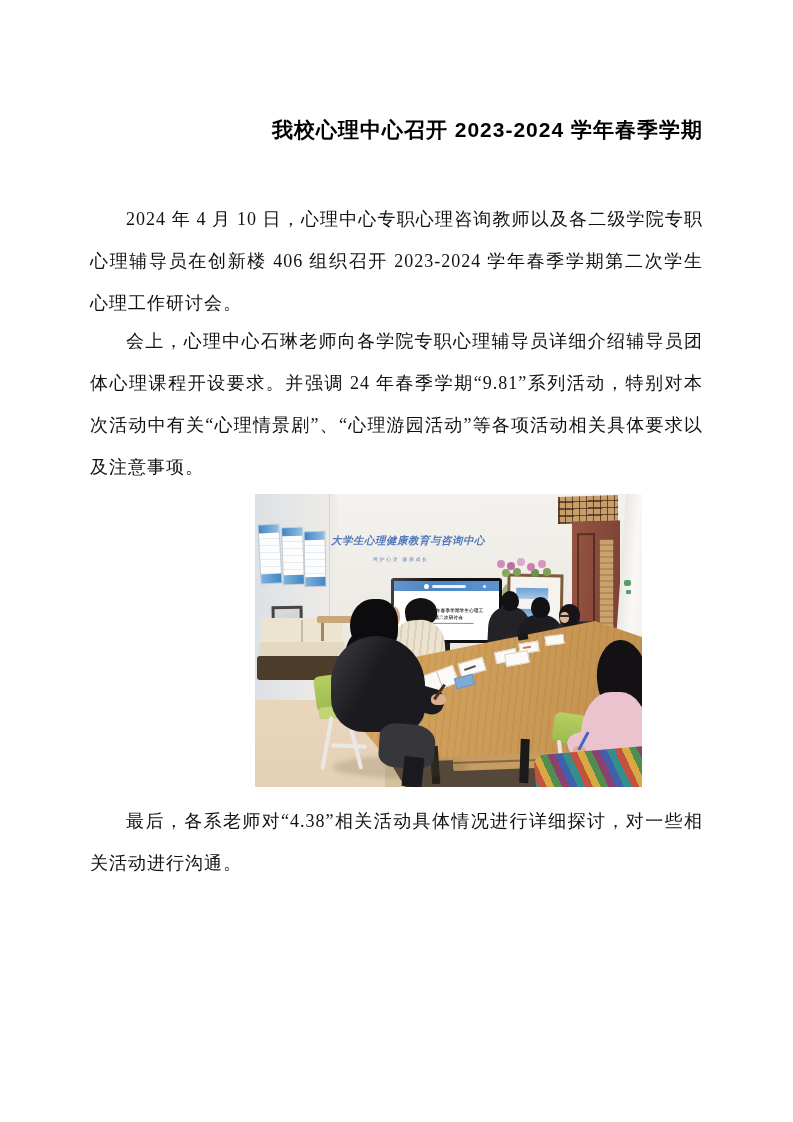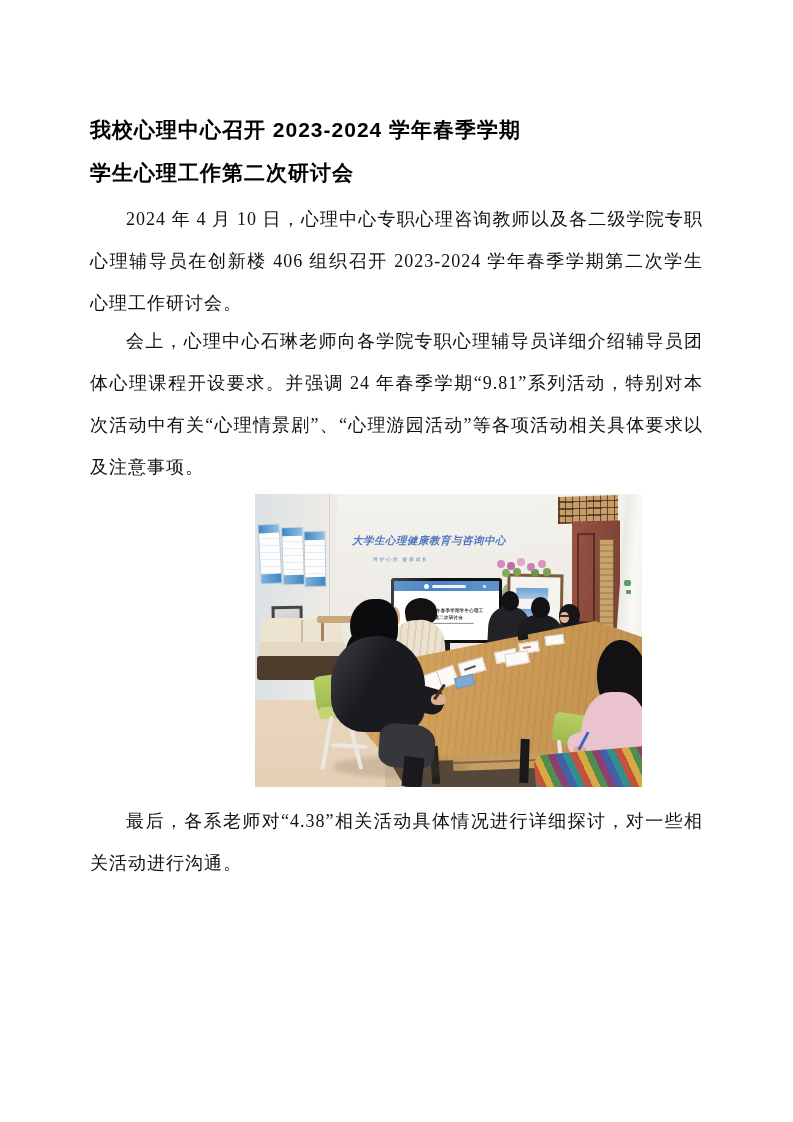--- a/index.html
+++ b/index.html
@@ -1,21 +1,21 @@
 <!DOCTYPE html>
 <html lang="zh"><head>
 <meta charset="utf-8">
 <style>
   html,body{margin:0;padding:0;}
   body{width:793px;height:1122px;background:#ffffff;position:relative;overflow:hidden;
        font-family:"Liberation Serif","DejaVu Serif",serif;}
   .abs{position:absolute;}
 
   
-  .doc-title{position:absolute;top:94px;left:90px;width:613px;text-align:left;
+  .doc-title{position:absolute;top:94px;left:90px;width:613px;text-align:right;
     font-family:"Liberation Sans","DejaVu Sans",sans-serif;font-weight:700;
     font-size:21px;line-height:43px;color:#000;letter-spacing:1px;}
   .para{position:absolute;left:90px;width:613px;font-size:18px;line-height:42px;
     color:#111;text-align:justify;text-indent:2em;letter-spacing:1px;}
   #para1{top:180px;}
   #para2{top:302px;}
   #para3{top:782px;}
 
   
   .photo{position:absolute;left:215px;top:478px;width:387px;height:293px;overflow:hidden;
@@ -36,21 +36,21 @@
     background:linear-gradient(90deg,#7ab2e0,#3f86c8);}
   #poster1{left:4px;top:30px;height:58px;transform:rotate(-3deg);}
   #poster2{left:27px;top:33px;height:56px;transform:rotate(-2deg);}
   #poster3{left:49px;top:37px;height:54px;transform:rotate(-1deg);}
 
   .ph-mirror{left:17px;top:112px;width:25px;height:52px;border:3px solid #454543;
     background:linear-gradient(160deg,#dadedd,#b2b6b5);transform:rotate(-1deg);}
 
   .ph-walltext{left:76px;top:40px;width:196px;height:15px;color:#3f6dbf;
     font-family:Liberation Serif, serif;font-style:italic;font-weight:700;font-size:10.5px;
-    letter-spacing:.5px;white-space:nowrap;filter:blur(.5px);opacity:.9;text-align:center;}
+    letter-spacing:.5px;white-space:nowrap;filter:blur(.5px);opacity:.9;}
   .ph-wallsub{left:118px;top:57px;width:120px;height:8px;overflow:visible;}
   .ph-wallsub span{display:inline-block;transform:scale(.55);transform-origin:left top;
     font-size:9px;color:#5c83c4;letter-spacing:3px;white-space:nowrap;filter:blur(.4px);}
 
   .ph-lattice{left:303px;top:2px;width:60px;height:27px;background:#c89e66;transform:skewY(-2deg);
     background-image:repeating-linear-gradient(90deg,rgba(70,40,22,.75) 0 1.5px,transparent 1.5px 7px),
                      repeating-linear-gradient(0deg,rgba(70,40,22,.75) 0 1.5px,transparent 1.5px 7px);}
   .ph-door{left:317px;top:27px;width:48px;height:200px;transform:skewY(-1deg);
     background:linear-gradient(95deg,#9a5342,#7a3e2f);}
   .ph-door::before{content:"";position:absolute;left:5px;top:12px;width:14px;height:86px;
@@ -190,21 +190,20 @@
 
   .ph-scarf{left:280px;top:256px;width:128px;height:44px;border-radius:10px;transform:rotate(-5deg);
     background:repeating-linear-gradient(70deg,#2f8f8f 0 7px,#c8503c 7px 14px,#d9a93e 14px 21px,
       #4d8f4d 21px 28px,#8f3f6f 28px 35px,#3f5faf 35px 42px);}
 </style>
 </head>
 <body>
 
 <h1 class="doc-title">
   <span style="display:block">我校心理中心召开 2023-2024 学年春季学期</span>
-  <span style="display:block">学生心理工作第二次研讨会</span>
 </h1>
 
 <p class="para" id="para1">2024 年 4 月 10 日，心理中心专职心理咨询教师以及各二级学院专职心理辅导员在创新楼 406 组织召开 2023-2024 学年春季学期第二次学生心理工作研讨会。</p>
 <p class="para" id="para2">会上，心理中心石琳老师向各学院专职心理辅导员详细介绍辅导员团体心理课程开设要求。并强调 24 年春季学期“9.81”系列活动，特别对本次活动中有关“心理情景剧”、“心理游园活动”等各项活动相关具体要求以及注意事项。</p>
 <p class="para" id="para3">最后，各系老师对“4.38”相关活动具体情况进行详细探讨，对一些相关活动进行沟通。</p>
 
 <figure class="photo">
   <div class="abs ph-wall"></div>
   <div class="abs ph-leftwall"></div>
   <div class="abs ph-wallline"></div>

